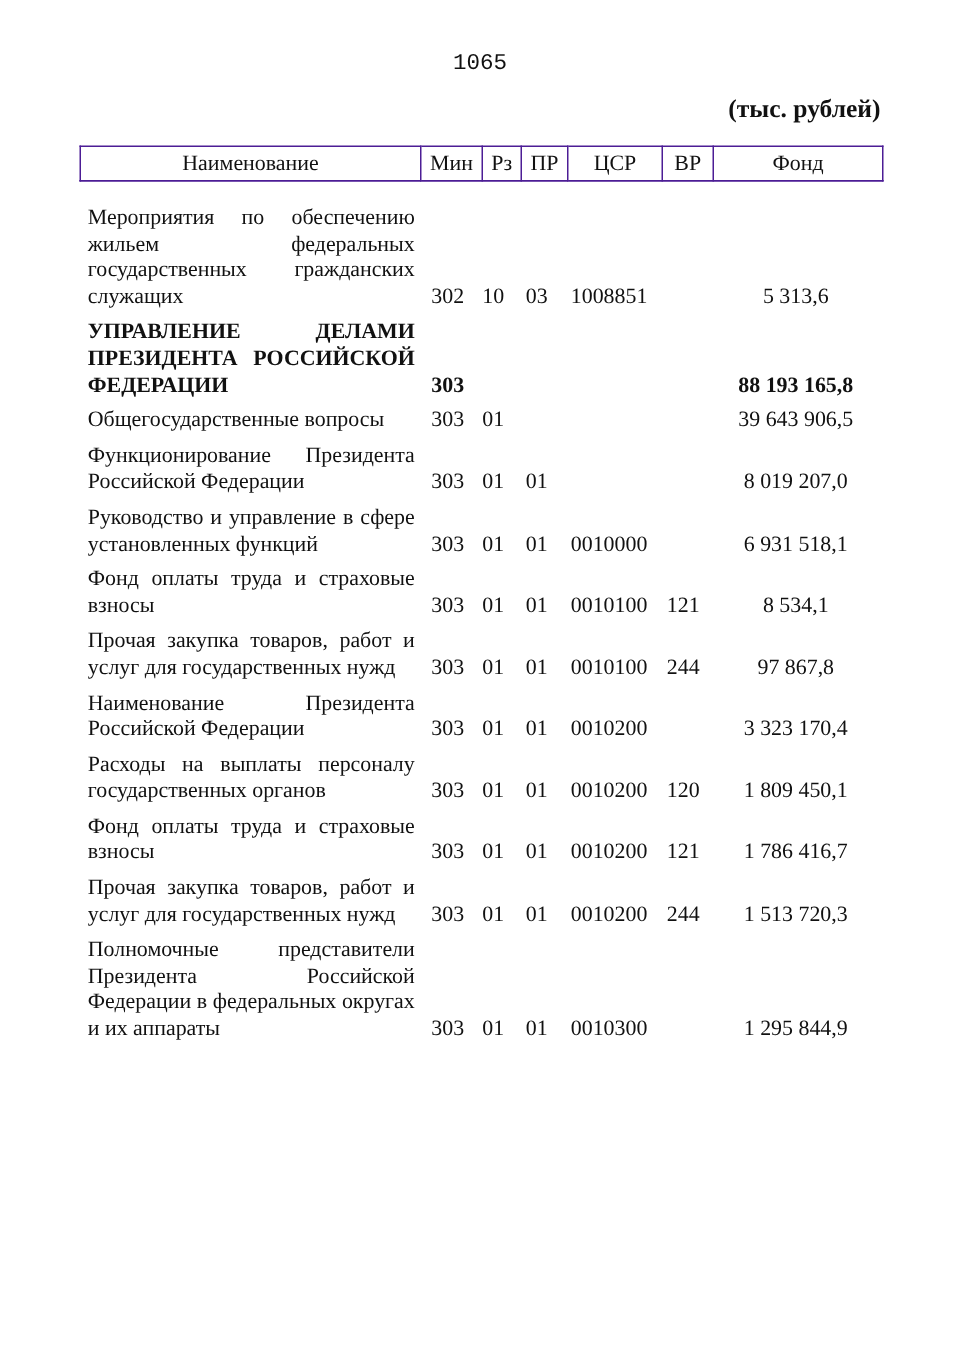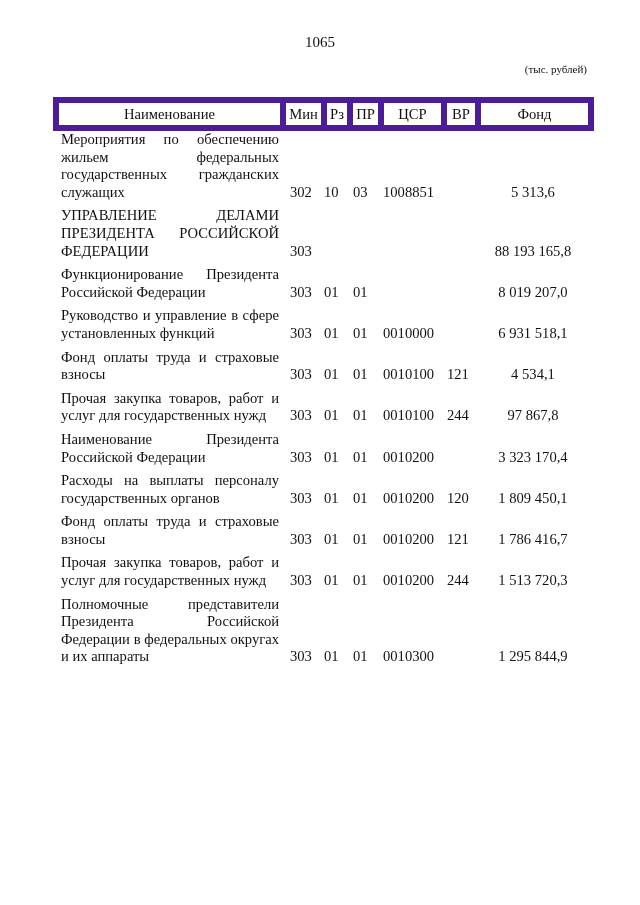--- a/index.html
+++ b/index.html
@@ -16,73 +16,75 @@
     color: #111111;
     font-size: 14.6px;
   }
   .page-number {
     position: absolute;
     top: 34px;
     left: 0;
     width: 640px;
     text-align: center;
     font-size: 15px;
+    font-family: Liberation Mono, monospace;
   }
   .units {
     position: absolute;
     top: 63px;
     right: 53px;
-    font-size: 11px;
+    font-size: 17px;
+    font-weight: bold;
   }
   table.budget {
     position: absolute;
     top: 97px;
     left: 53px;
     width: 535px;
     border-collapse: collapse;
     table-layout: fixed;
   }
   table.budget col.c-name { width: 227px; }
   table.budget col.c-min  { width: 41px; }
   table.budget col.c-rz   { width: 26px; }
   table.budget col.c-pr   { width: 31px; }
   table.budget col.c-csr  { width: 63px; }
   table.budget col.c-vr   { width: 34px; }
   table.budget col.c-sum  { width: 113px; }
 
   table.budget thead th {
-    border: 6px solid #4c1d95;
+    border: 1px solid #4c1d95;
     font-weight: normal;
     height: 22px;
     padding: 0;
     text-align: center;
     vertical-align: middle;
     font-size: 14.6px;
   }
   table.budget tbody td {
     padding: 0;
     vertical-align: bottom;
     line-height: 17.6px;
     font-size: 14.6px;
   }
-  table.budget tbody tr.first td { padding-top: 0; }
+  table.budget tbody tr.first td { padding-top: 16px; }
   table.budget tbody tr td { padding-bottom: 6px; }
   td.name {
     text-align: justify;
     text-align-last: left;
     padding-left: 5px !important;
     padding-right: 4px !important;
   }
   td.min { padding-left: 7px !important; }
   td.rz  { padding-left: 0px !important; margin-left: 40px; }
   td.pr  { padding-left: 3px !important; }
   td.csr { padding-left: 2px !important; }
   td.vr  { padding-left: 3px !important; }
   td.sum { text-align: center; padding-right: 3px !important; }
-  tr.bold td { font-weight: normal; }
+  tr.bold td { font-weight: bold; }
 </style>
 </head>
 <body>
 
 <div class="page-number">1065</div>
 <div class="units">(тыс. рублей)</div>
 
 <table class="budget">
   <colgroup>
     <col class="c-name">
@@ -117,20 +119,29 @@
       <tr class="bold">
         <td class="name">УПРАВЛЕНИЕ ДЕЛАМИ ПРЕЗИДЕНТА РОССИЙСКОЙ ФЕДЕРАЦИИ</td>
         <td class="min">303</td>
         <td class="rz"></td>
         <td class="pr"></td>
         <td class="csr"></td>
         <td class="vr"></td>
         <td class="sum">88 193 165,8</td>
       </tr>
       <tr>
+        <td class="name">Общегосударственные вопросы</td>
+        <td class="min">303</td>
+        <td class="rz">01</td>
+        <td class="pr"></td>
+        <td class="csr"></td>
+        <td class="vr"></td>
+        <td class="sum">39 643 906,5</td>
+      </tr>
+      <tr>
         <td class="name">Функционирование Президента Российской Федерации</td>
         <td class="min">303</td>
         <td class="rz">01</td>
         <td class="pr">01</td>
         <td class="csr"></td>
         <td class="vr"></td>
         <td class="sum">8 019 207,0</td>
       </tr>
       <tr>
         <td class="name">Руководство и управление в сфере установленных функций</td>
@@ -141,21 +152,21 @@
         <td class="vr"></td>
         <td class="sum">6 931 518,1</td>
       </tr>
       <tr>
         <td class="name">Фонд оплаты труда и страховые взносы</td>
         <td class="min">303</td>
         <td class="rz">01</td>
         <td class="pr">01</td>
         <td class="csr">0010100</td>
         <td class="vr">121</td>
-        <td class="sum">4 534,1</td>
+        <td class="sum">8 534,1</td>
       </tr>
       <tr>
         <td class="name">Прочая закупка товаров, работ и услуг для государственных нужд</td>
         <td class="min">303</td>
         <td class="rz">01</td>
         <td class="pr">01</td>
         <td class="csr">0010100</td>
         <td class="vr">244</td>
         <td class="sum">97 867,8</td>
       </tr>

